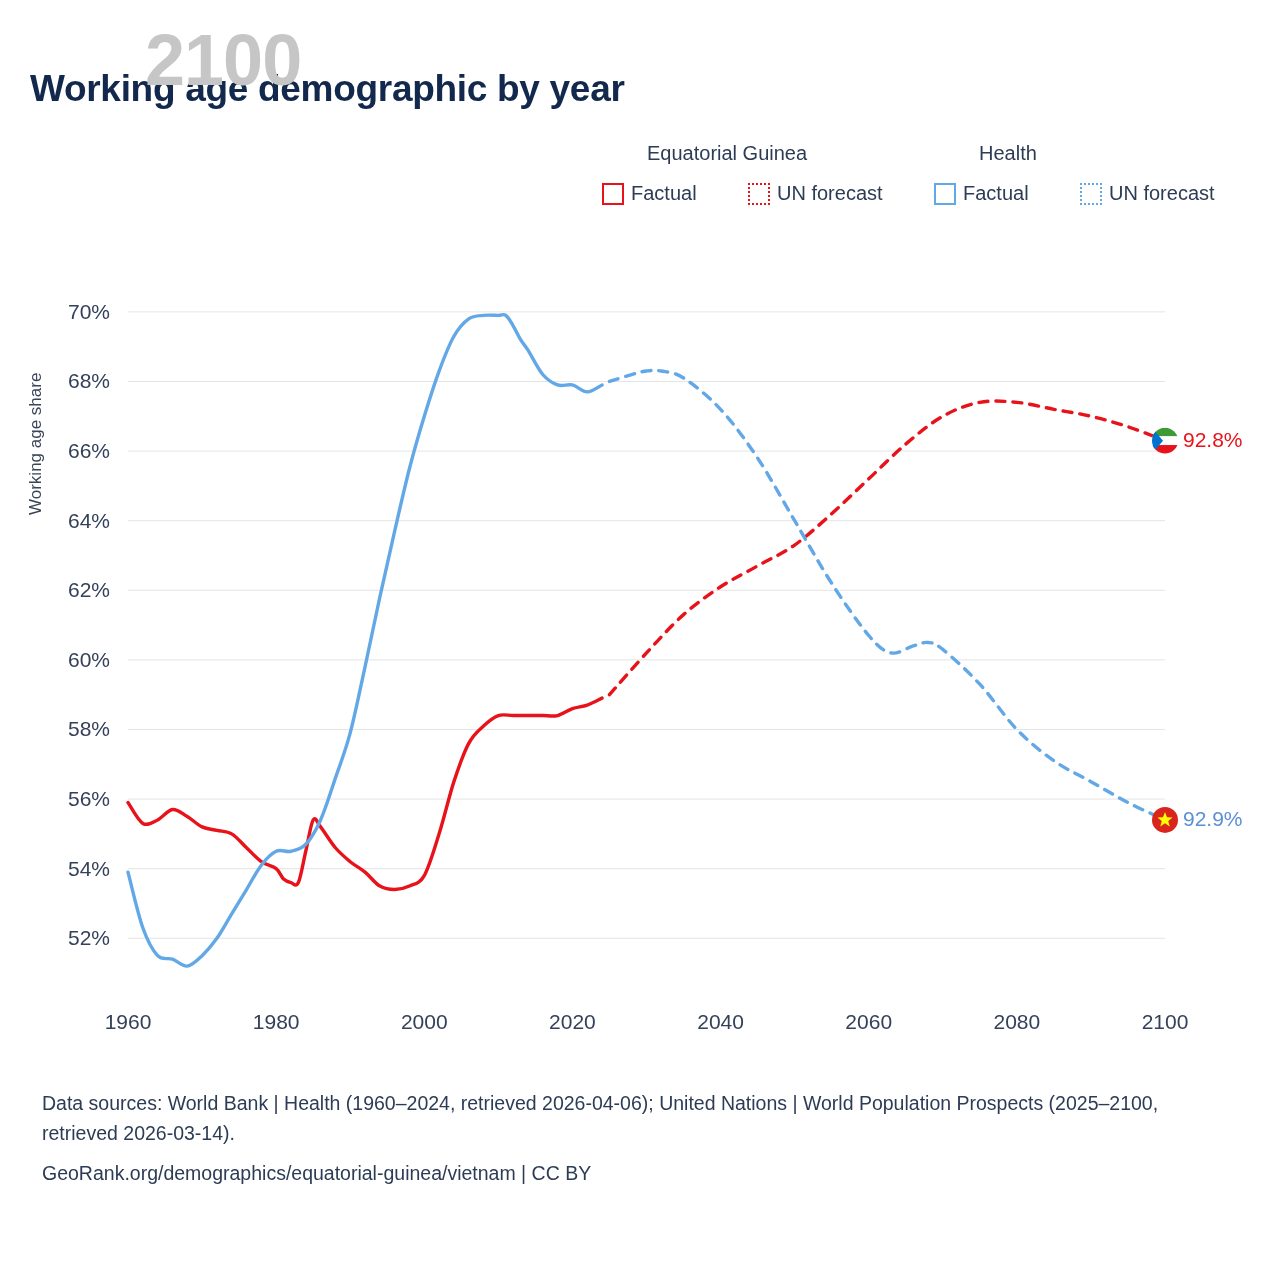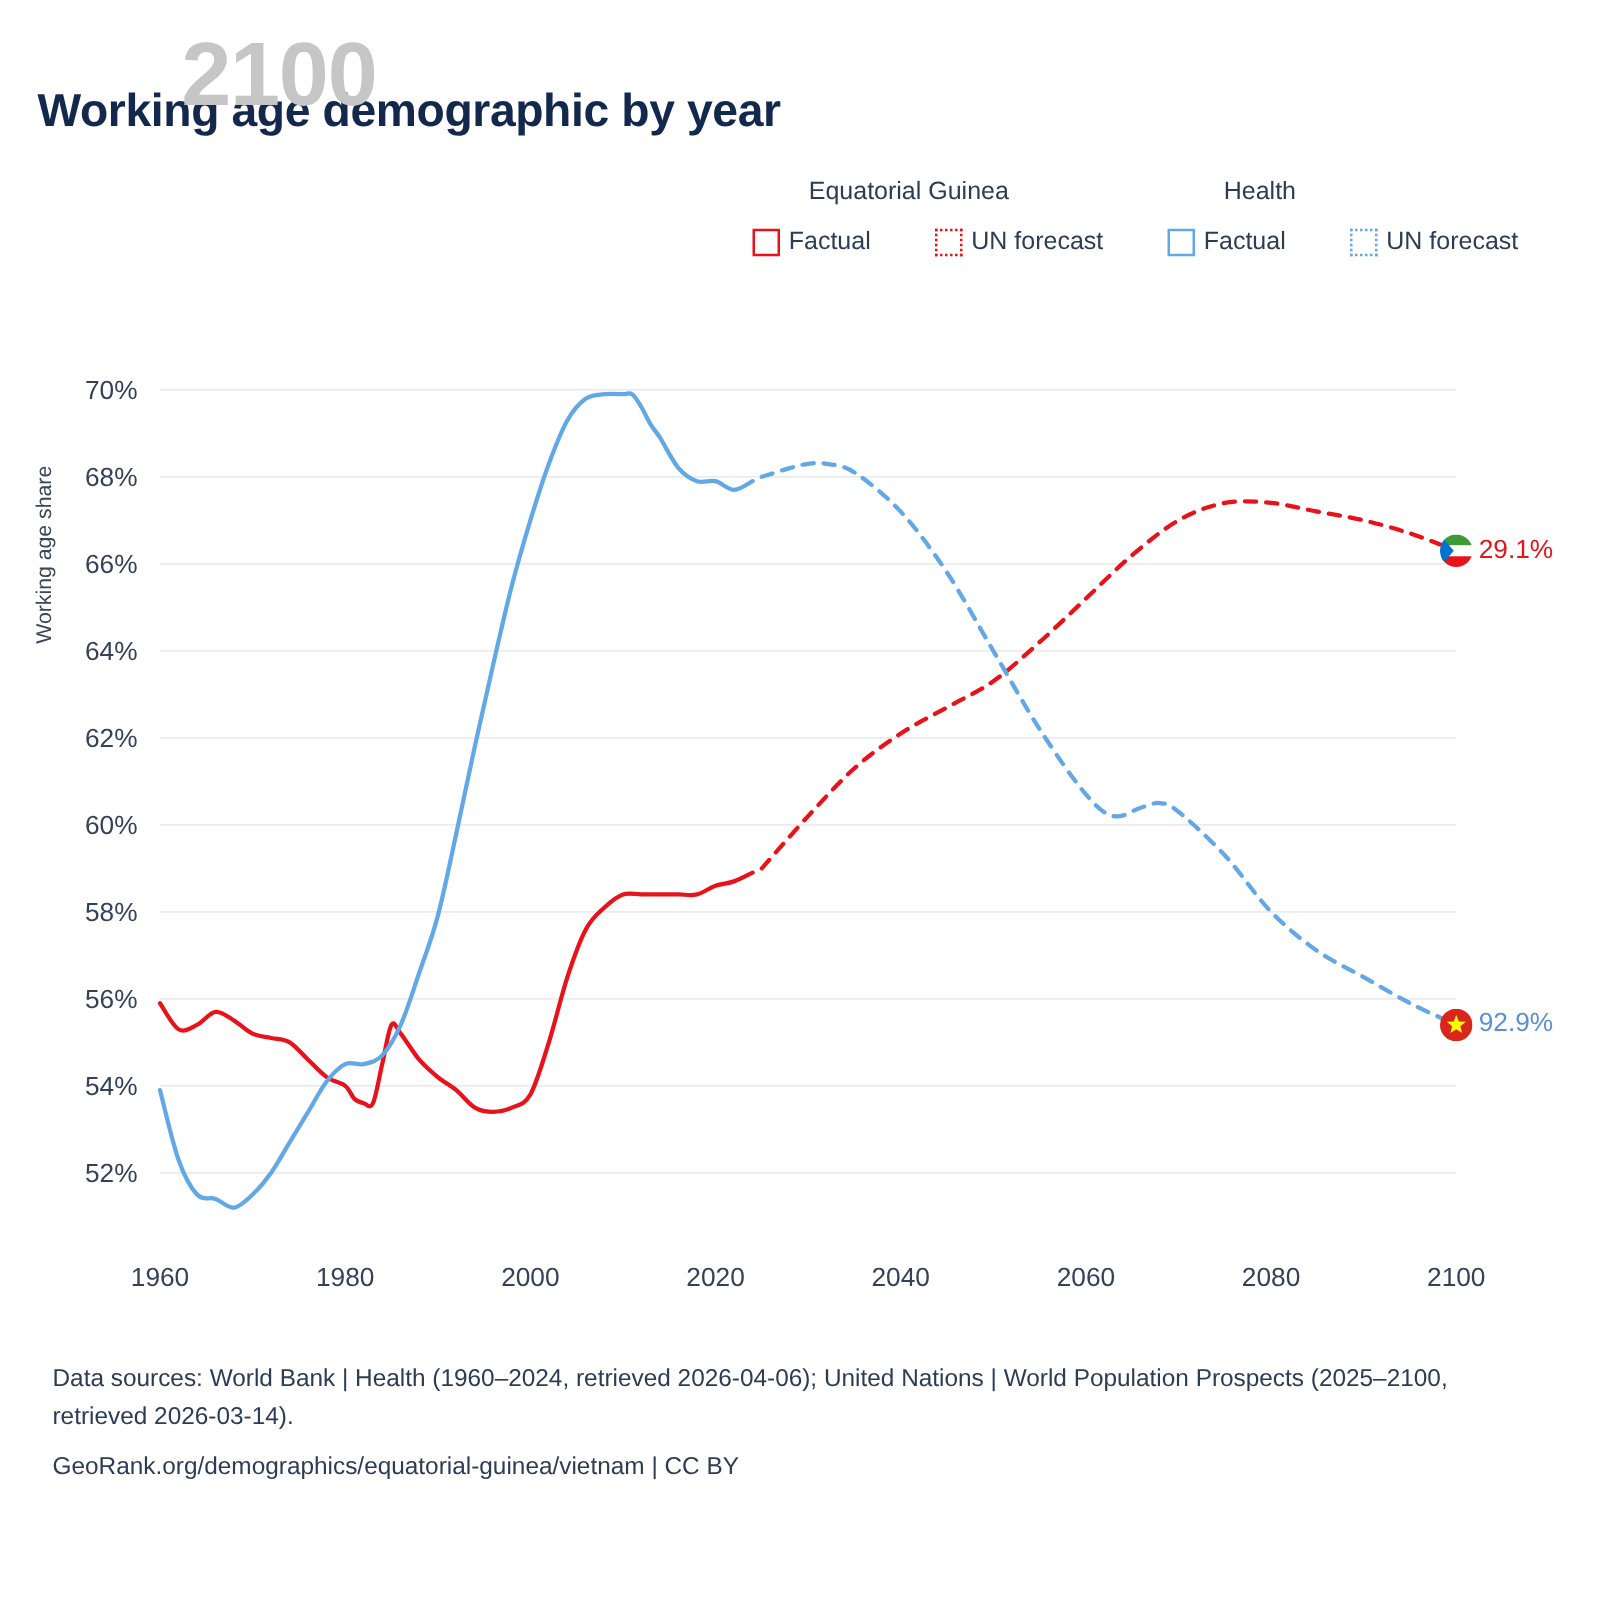--- a/index.html
+++ b/index.html
@@ -206,21 +206,21 @@
         <clipPath id="clipVN">
           <circle cx="1165" cy="564.9292929292928" r="13"></circle>
         </clipPath>
         <g clip-path="url(#clipVN)">
           <rect x="1152" y="551.9292929292928" width="26" height="26" fill="#da251d"></rect>
           <polygon points="1165,556.9292929292928 1166.9984698577944,562.178635148418 1172.6084521303612,562.4571569742933 1168.2335921554036,565.9799507101677 1169.7022820183397,571.4014288842924 1165,568.3292929292928 1160.2977179816603,571.4014288842924 1161.7664078445964,565.9799507101677 1157.3915478696388,562.4571569742933 1163.0015301422056,562.178635148418" fill="#ffff00"></polygon>
         </g>
       </svg>
   </div>
 
-  <div class="endlabel red" id="end-eg" style="left: 1183px; top: 427.631px;">29.1%</div>
+  <div class="endlabel red" id="end-eg" style="left: 1183px; top: 427.631px;">92.8%</div>
   <div class="endlabel blue" id="end-vn" style="left: 1183px; top: 806.929px;">92.9%</div>
 
   <div class="footer">
     <div class="line1">Data sources: World Bank | Health (1960–2024, retrieved 2026-04-06); United Nations | World Population Prospects (2025–2100, retrieved 2026-03-14).</div>
     <div class="line2">GeoRank.org/demographics/equatorial-guinea/vietnam | CC BY</div>
   </div>
 
 </div>
 
 </body></html>

